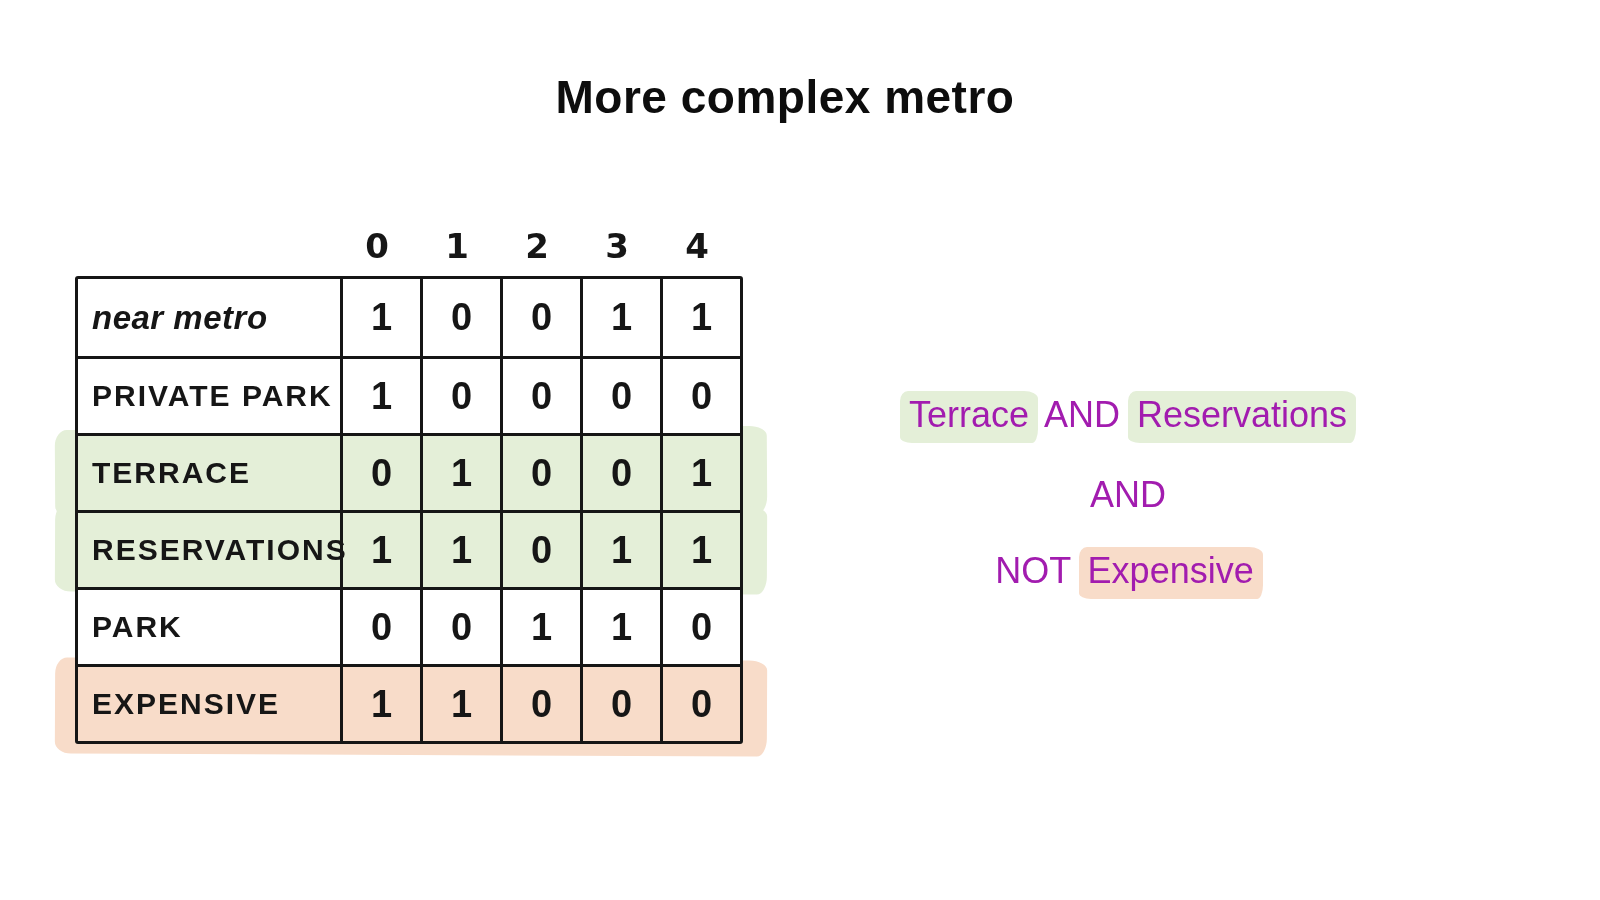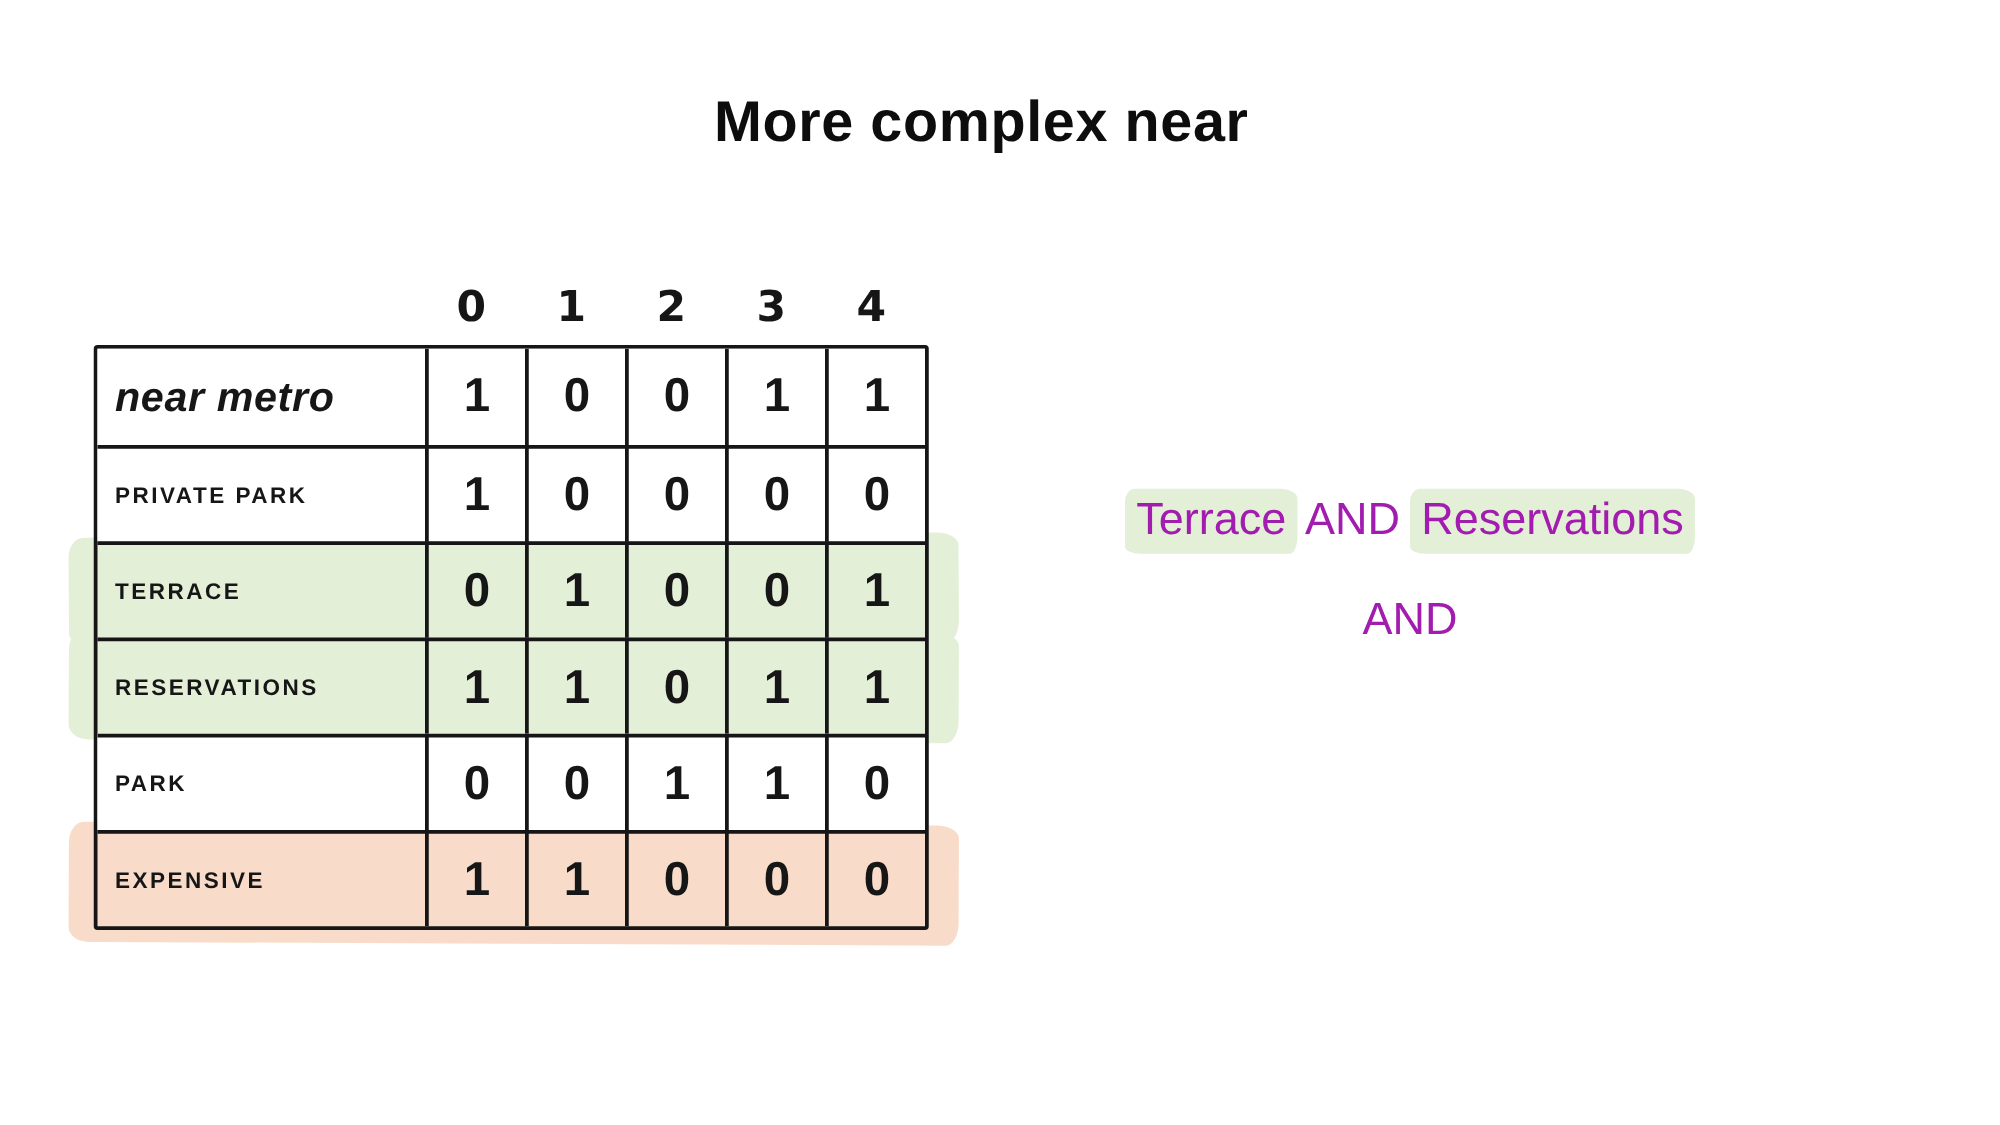--- a/index.html
+++ b/index.html
@@ -66,21 +66,21 @@
     font-family: Liberation Sans, sans-serif;
     font-size: 38px; font-weight: 600;
     color: var(--ink, #161616);
     background: #ffffff;
   }
   .grid-table > .gcell:nth-child(6n+1) { border-left: none; }
   .grid-table > .gcell:nth-child(n+7) { border-top: 3px solid var(--ink, #161616); }
   .gcell.label {
     justify-content: flex-start;
     padding-left: 14px;
-    font-size: 18px;
+    font-size: 30px;
     font-weight: 600;
     letter-spacing: 2px;
   }
   .gcell.label.first {
     font-size: 33px;
     font-style: italic;
     letter-spacing: 0.5px;
     text-transform: none;
   }
   .gcell.row-hl { background: transparent; }
@@ -103,21 +103,21 @@
     border-radius: 8px 14px 6px 12px / 10px 8px 14px 6px;
   }
   .hl-green { background: var(--hl-green, #e4efd8); }
   .hl-red   { background: var(--hl-red, #f8dcc9); }
 </style>
 </head>
 <body>
 
 <div class="page">
 
-  <div class="title">More complex near</div>
+  <div class="title">More complex metro</div>
 
   <div class="sheet">
     <div class="col-headers" id="colHeaders">
         <div class="hcell"></div>
         <div class="hcell">0</div>
         <div class="hcell">1</div>
         <div class="hcell">2</div>
         <div class="hcell">3</div>
         <div class="hcell">4</div>
       </div>
@@ -164,15 +164,16 @@
           <div class="gcell row-hl">0</div>
           <div class="gcell row-hl">0</div>
           <div class="gcell row-hl">0</div>
         </div>
     </div>
   </div>
 
   <div class="query" id="queryBlock">
       <div class="qline"><span class="hl hl-green">Terrace</span><span> AND </span><span class="hl hl-green">Reservations</span></div>
       <div class="qline"><span>AND</span></div>
+      <div class="qline"><span>NOT </span><span class="hl hl-red">Expensive</span></div>
     </div>
 
 </div>
 
 </body></html>

